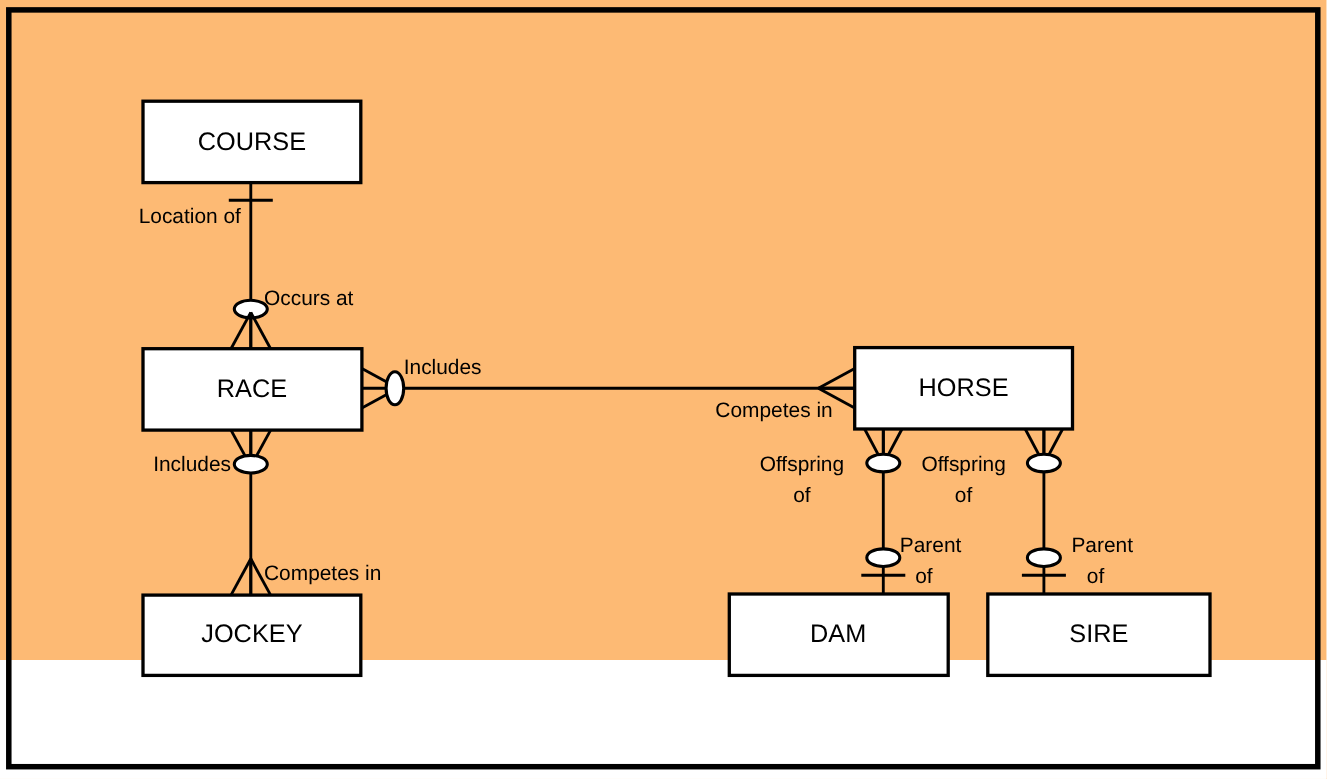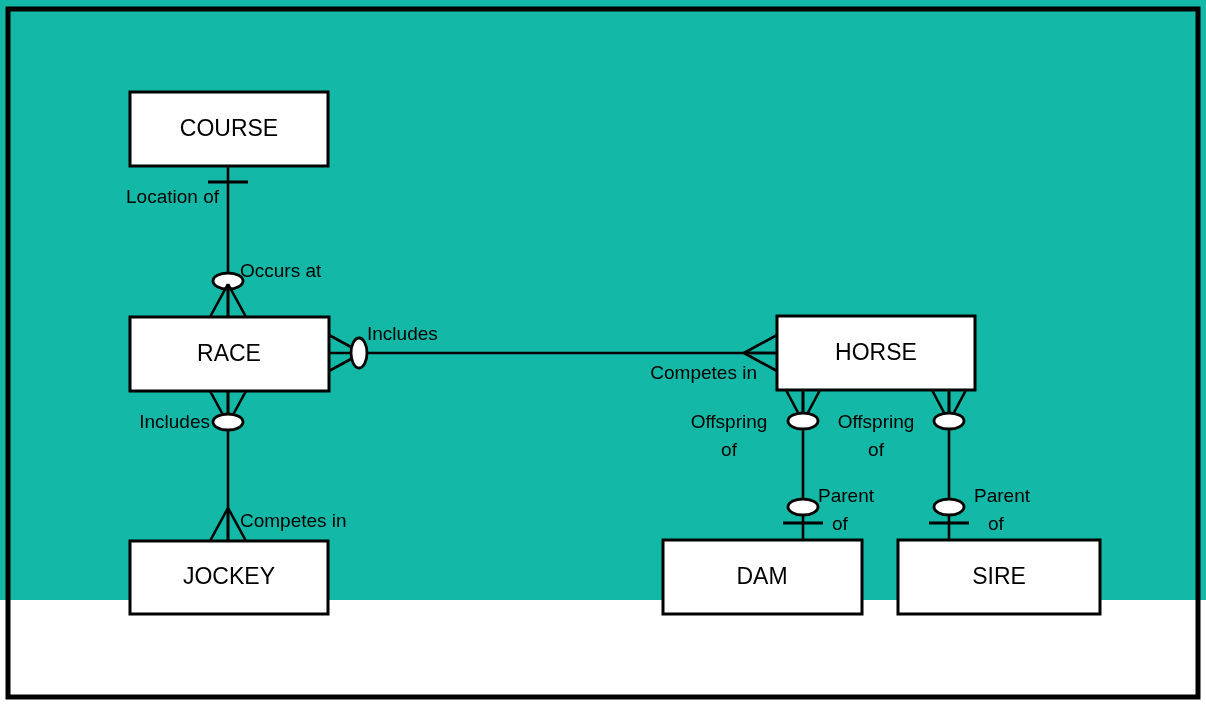--- a/index.html
+++ b/index.html
@@ -11,21 +11,21 @@
   body {
     width: 1206px;
     height: 708px;
     font-family: "Liberation Sans", sans-serif;
     overflow: hidden;
   }
   #diagram-root {
     position: relative;
     width: 1206px;
     height: 600px;
-    background: #14b8a6;
+    background: #fdba74;
   }
   svg.er-canvas {
     display: block;
     width: 1206px;
     height: 708px;
   }
   .entity-box {
     fill: #ffffff;
     stroke: #000000;
     stroke-width: 3;

